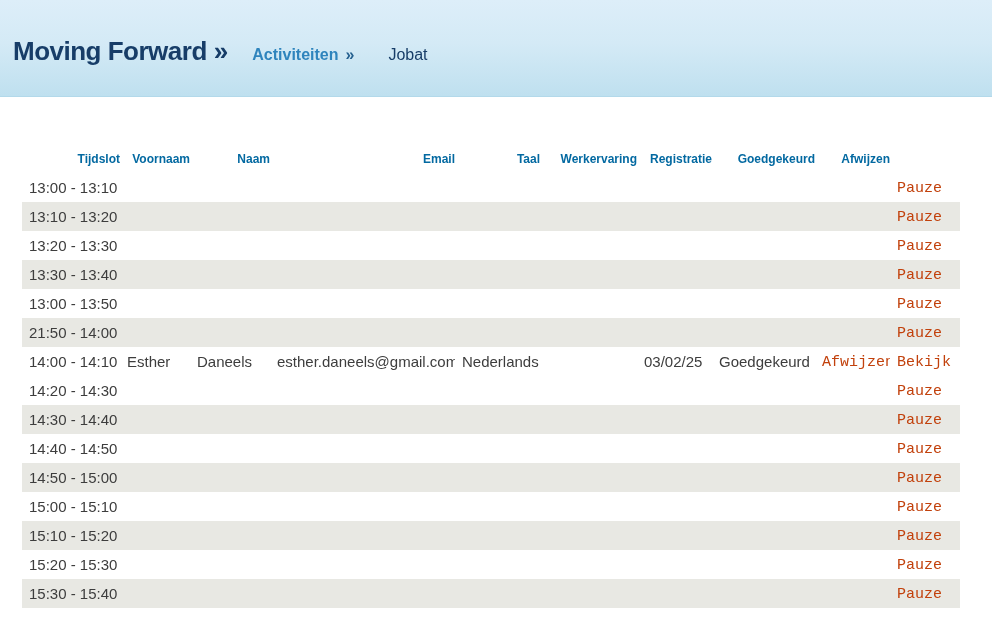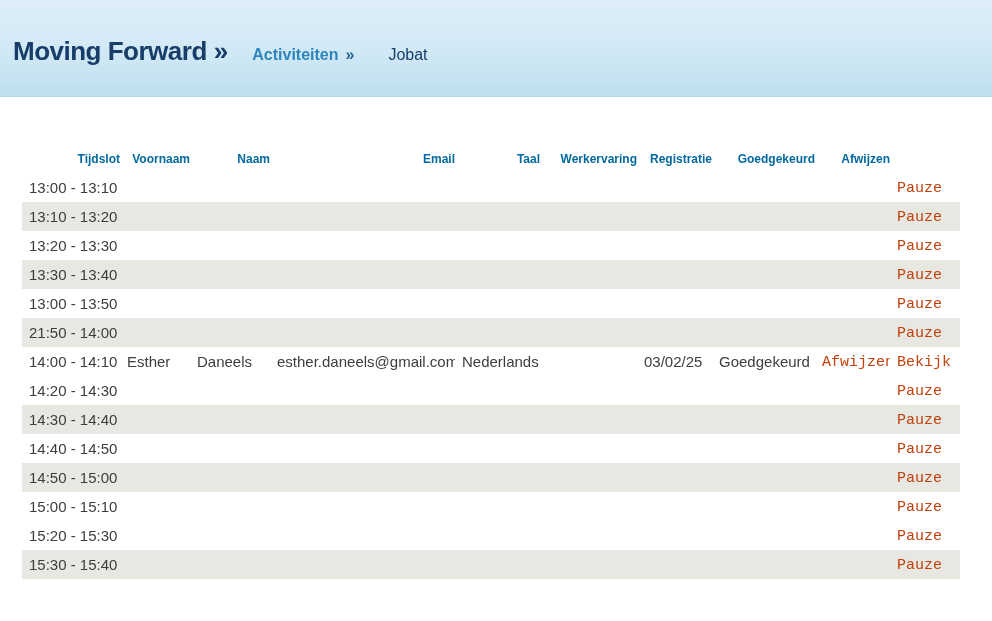--- a/index.html
+++ b/index.html
@@ -266,20 +266,32 @@
     <td></td>
     <td></td>
     <td></td>
     <td></td>
     <td></td>
     <td></td>
     <td></td>
     <td></td>
     <td><a class="cell-link">Pauze</a></td>
   </tr>
+      <tr class="alt">
+    <td>15:10 - 15:20</td>
+    <td></td>
+    <td></td>
+    <td></td>
+    <td></td>
+    <td></td>
+    <td></td>
+    <td></td>
+    <td></td>
+    <td><a class="cell-link">Pauze</a></td>
+  </tr>
       <tr>
     <td>15:20 - 15:30</td>
     <td></td>
     <td></td>
     <td></td>
     <td></td>
     <td></td>
     <td></td>
     <td></td>
     <td></td>

